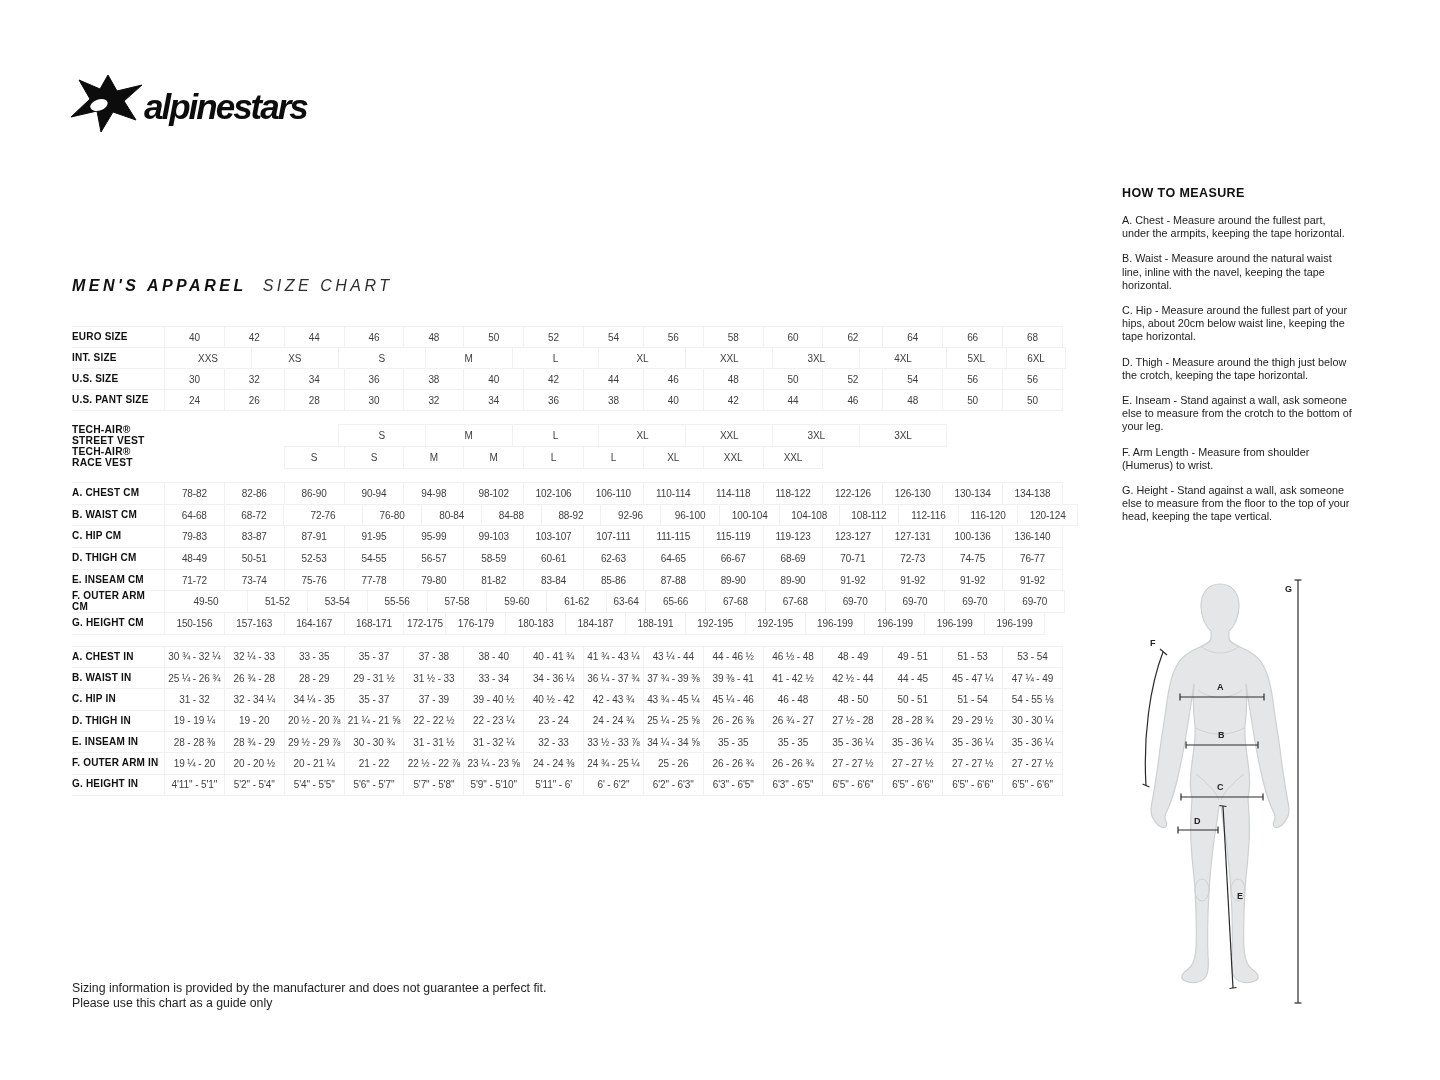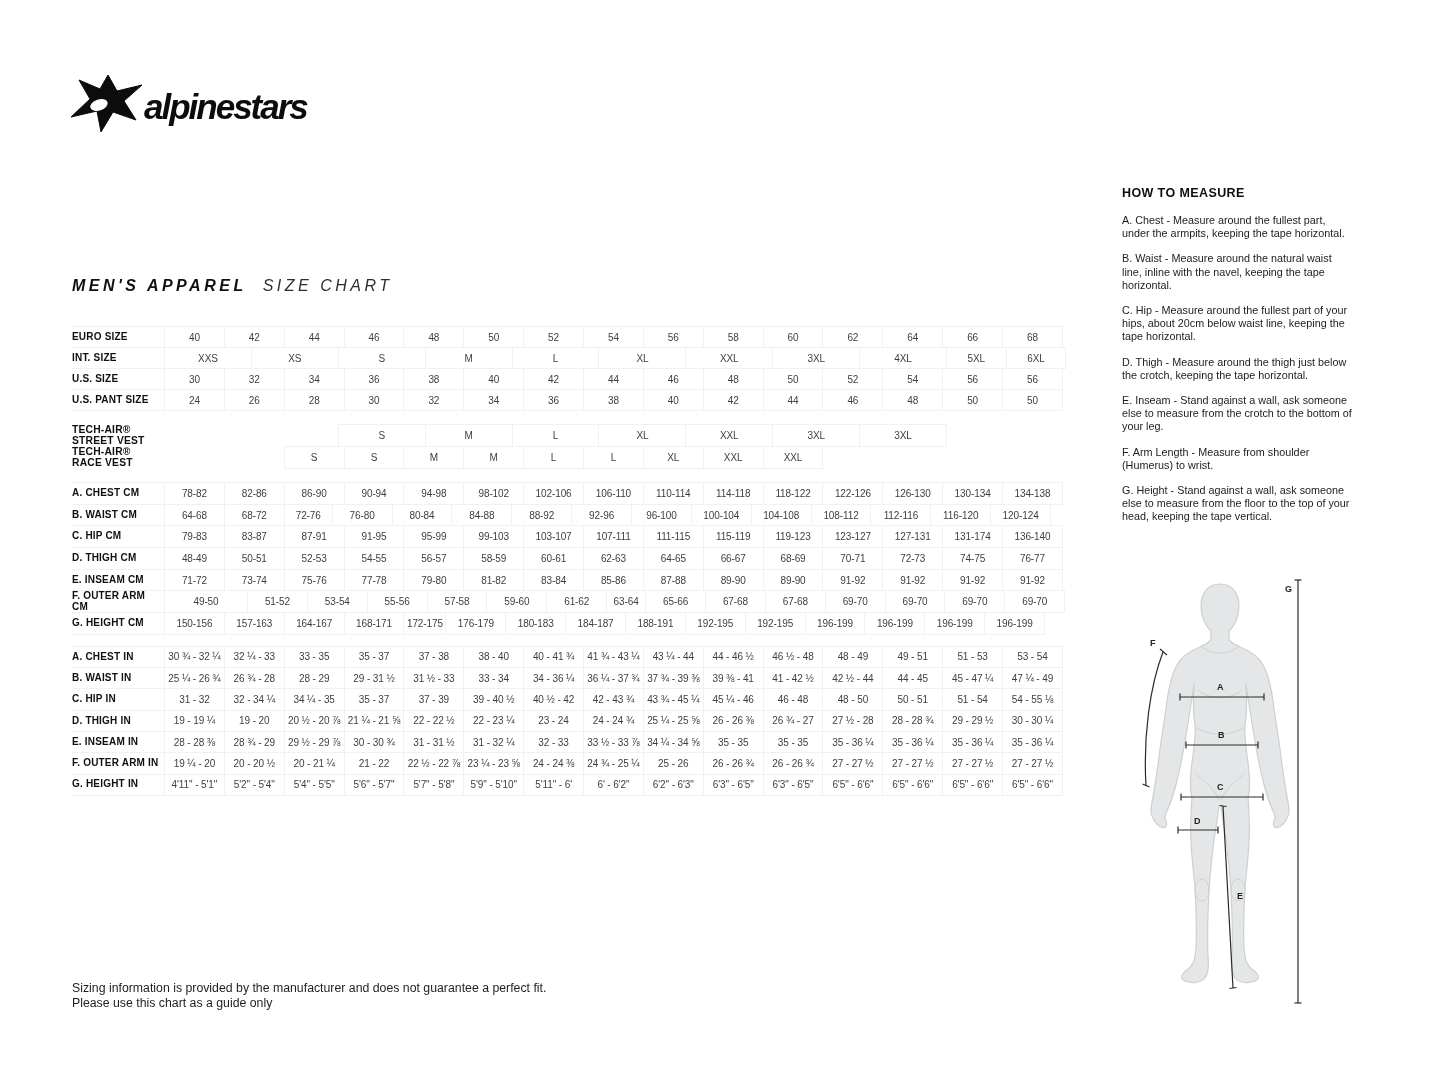--- a/index.html
+++ b/index.html
@@ -186,21 +186,21 @@
           <div class="t-cell" style="width: 60.8667px;">118-122</div>
           <div class="t-cell" style="width: 60.8667px;">122-126</div>
           <div class="t-cell" style="width: 60.8667px;">126-130</div>
           <div class="t-cell" style="width: 60.8667px;">130-134</div>
           <div class="t-cell" style="width: 60.8667px;">134-138</div>
         </div>
         <div class="t-row">
           <div class="t-label">B. WAIST CM</div>
           <div class="t-cell" style="width: 60.8667px;">64-68</div>
           <div class="t-cell" style="width: 60.8667px;">68-72</div>
-          <div class="t-cell" style="width: 49px;">72-76</div>
+          <div class="t-cell" style="width: 80px;">72-76</div>
           <div class="t-cell" style="width: 60.8667px;">76-80</div>
           <div class="t-cell" style="width: 60.8667px;">80-84</div>
           <div class="t-cell" style="width: 60.8667px;">84-88</div>
           <div class="t-cell" style="width: 60.8667px;">88-92</div>
           <div class="t-cell" style="width: 60.8667px;">92-96</div>
           <div class="t-cell" style="width: 60.8667px;">96-100</div>
           <div class="t-cell" style="width: 60.8667px;">100-104</div>
           <div class="t-cell" style="width: 60.8667px;">104-108</div>
           <div class="t-cell" style="width: 60.8667px;">108-112</div>
           <div class="t-cell" style="width: 60.8667px;">112-116</div>
@@ -215,21 +215,21 @@
           <div class="t-cell" style="width: 60.8667px;">91-95</div>
           <div class="t-cell" style="width: 60.8667px;">95-99</div>
           <div class="t-cell" style="width: 60.8667px;">99-103</div>
           <div class="t-cell" style="width: 60.8667px;">103-107</div>
           <div class="t-cell" style="width: 60.8667px;">107-111</div>
           <div class="t-cell" style="width: 60.8667px;">111-115</div>
           <div class="t-cell" style="width: 60.8667px;">115-119</div>
           <div class="t-cell" style="width: 60.8667px;">119-123</div>
           <div class="t-cell" style="width: 60.8667px;">123-127</div>
           <div class="t-cell" style="width: 60.8667px;">127-131</div>
-          <div class="t-cell" style="width: 60.8667px;">131-174</div>
+          <div class="t-cell" style="width: 60.8667px;">100-136</div>
           <div class="t-cell" style="width: 60.8667px;">136-140</div>
         </div>
         <div class="t-row">
           <div class="t-label">D. THIGH CM</div>
           <div class="t-cell" style="width: 60.8667px;">48-49</div>
           <div class="t-cell" style="width: 60.8667px;">50-51</div>
           <div class="t-cell" style="width: 60.8667px;">52-53</div>
           <div class="t-cell" style="width: 60.8667px;">54-55</div>
           <div class="t-cell" style="width: 60.8667px;">56-57</div>
           <div class="t-cell" style="width: 60.8667px;">58-59</div>

